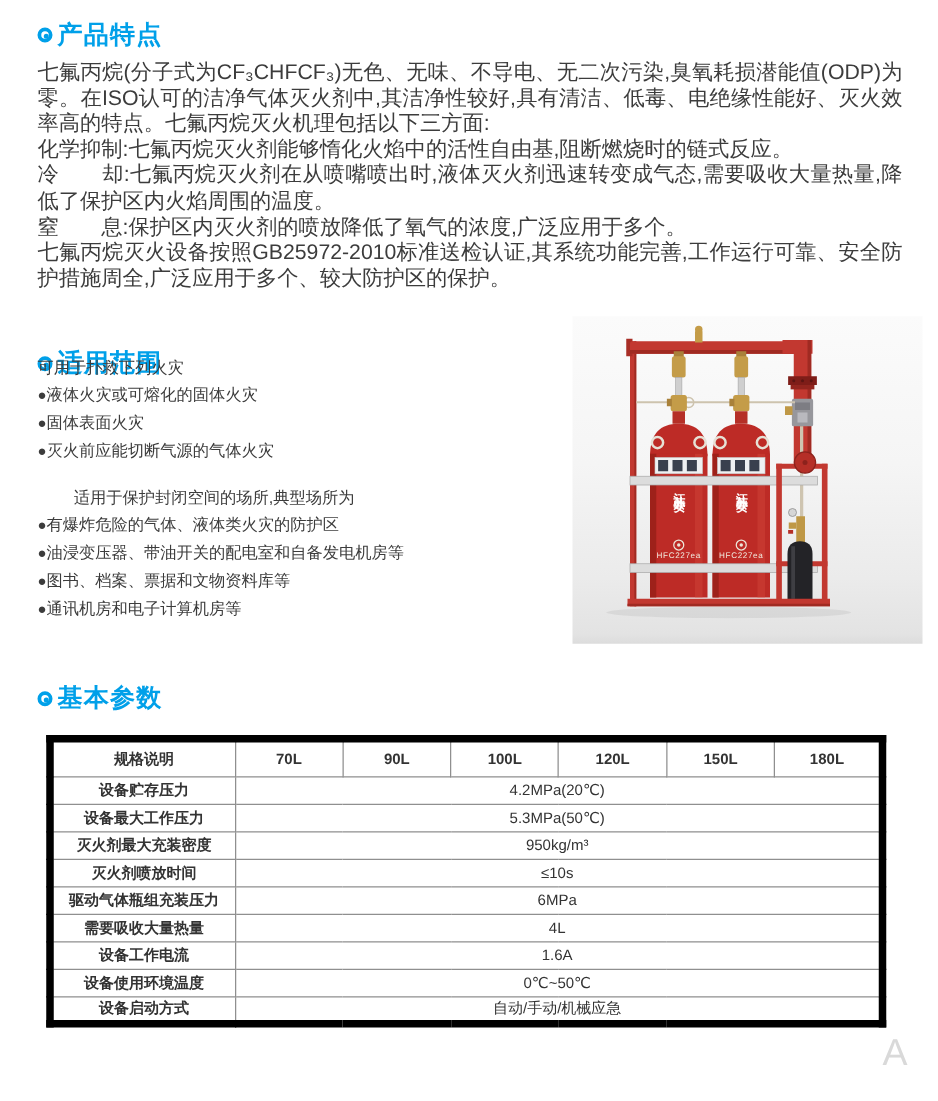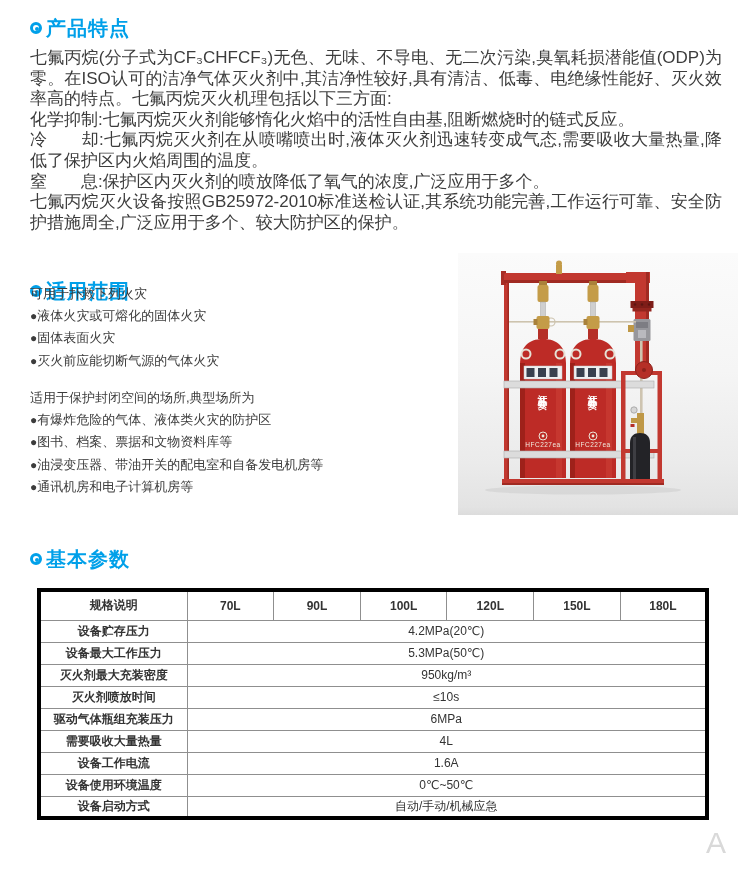--- a/index.html
+++ b/index.html
@@ -35,34 +35,34 @@
   .features-text p { margin:0; }
 
   
   .scope-text {
     position:absolute; left:30px; top:283px; width:420px;
     font-size:13px; line-height:21.5px; color:#3c3c3c;
   }
   .scope-text ul { list-style:none; }
   .scope-text li { white-space:nowrap; }
   .blt { font-size:12px; }
-  .scope-intro.gap { margin-top:15px; }
+  .scope-intro.gap { margin-top:15px;margin-left:29px; }
 
   
   .product-figure {
     position:absolute; left:458px; top:253px; width:280px; height:262px;
     background:linear-gradient(180deg,#fbfbfb 0%,#f5f5f5 45%,#ebebeb 80%,#e3e3e3 97%,#dcdcdc 100%);
   }
   .product-figure svg { display:block; width:100%; height:100%; }
 
   
   .params-table {
     position:absolute; left:37px; top:588px; width:672px;
     border-collapse:collapse; table-layout:fixed;
-    border:4px solid #000000;
+    border:6px solid #000000;
   }
   .params-table col.c0 { width:148px; }
   .params-table th, .params-table td {
     border:1px solid #8f8f8f; text-align:center; vertical-align:middle;
     font-size:12px; color:#333333; padding:0 4px;
   }
   .params-table thead th { height:30px; font-weight:bold; }
   .params-table tbody td { height:22px; font-weight:normal; }
   .params-table tbody td.lbl { font-weight:bold; }
 
@@ -100,22 +100,22 @@
     <div class="scope-text">
       <p class="scope-intro">可用于扑救下列火灾</p>
       <ul>
         <li><span class="blt">●</span><span>液体火灾或可熔化的固体火灾</span></li>
         <li><span class="blt">●</span><span>固体表面火灾</span></li>
         <li><span class="blt">●</span><span>灭火前应能切断气源的气体火灾</span></li>
       </ul>
       <p class="scope-intro gap">适用于保护封闭空间的场所,典型场所为</p>
       <ul>
         <li><span class="blt">●</span><span>有爆炸危险的气体、液体类火灾的防护区</span></li>
+        <li><span class="blt">●</span><span>油浸变压器、带油开关的配电室和自备发电机房等</span></li>
         <li><span class="blt">●</span><span>图书、档案、票据和文物资料库等</span></li>
-        <li><span class="blt">●</span><span>油浸变压器、带油开关的配电室和自备发电机房等</span></li>
         <li><span class="blt">●</span><span>通讯机房和电子计算机房等</span></li>
       </ul>
     </div>
 
     <figure class="product-figure">
       <svg viewBox="0 0 280 262" xmlns="http://www.w3.org/2000/svg">
 
         <ellipse cx="125" cy="237" rx="98" ry="4.5" fill="#000000" opacity="0.06"></ellipse>
 
         <rect x="46" y="20" width="5" height="212" fill="#c23830"></rect>

